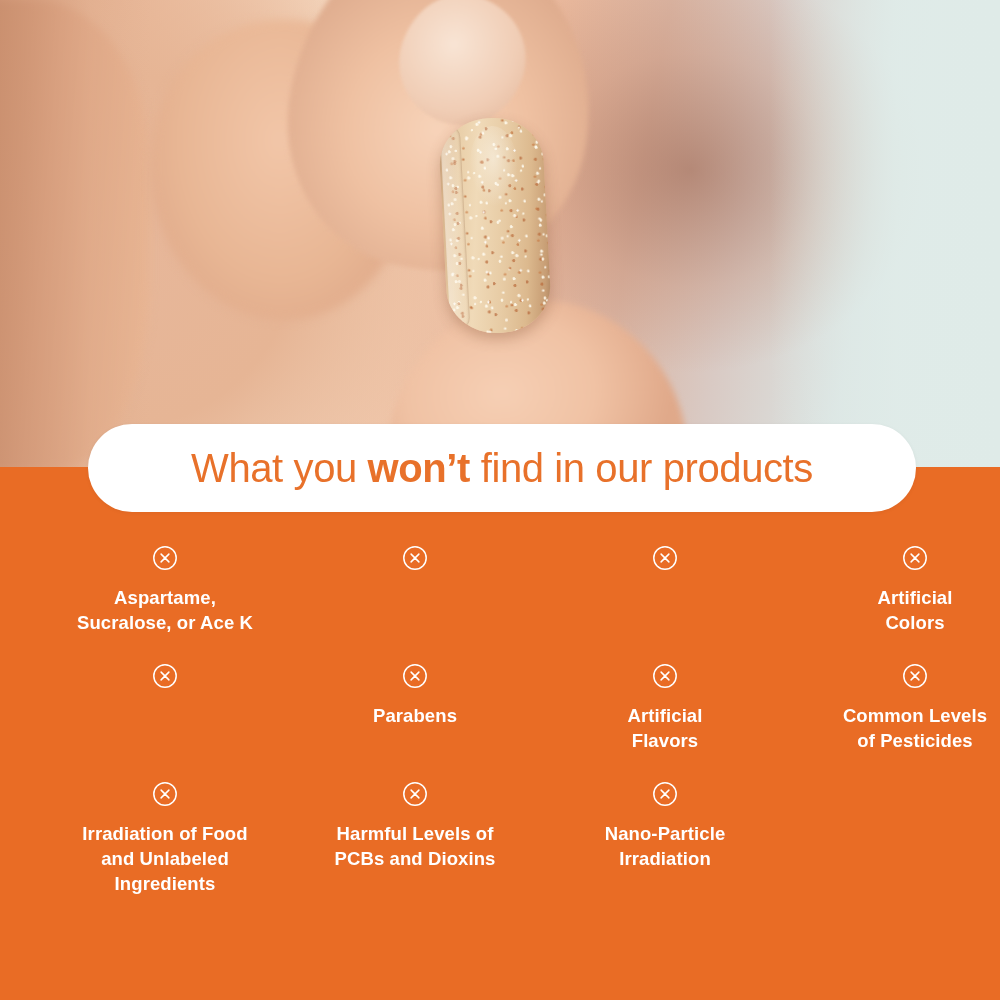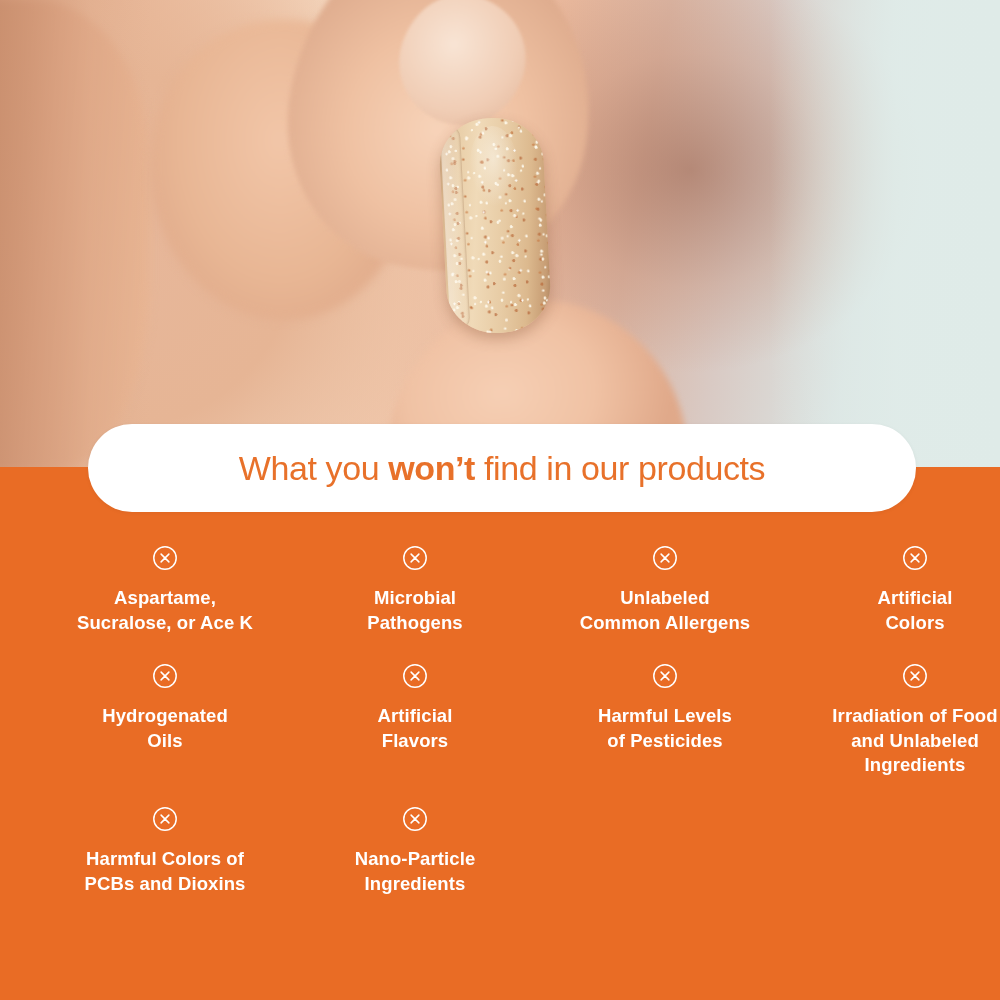--- a/index.html
+++ b/index.html
@@ -171,21 +171,21 @@
     width: 828px; height: 88px;
     background: #ffffff;
     border-radius: 44px;
     display: flex;
     align-items: center;
     justify-content: center;
     box-shadow: 0 1px 4px rgba(0,0,0,0.05);
     z-index: 5;
   }
   .headline {
-    font-size: 34px;
+    font-size: 40px;
     letter-spacing: -0.4px;
     color: #E8712A;
     white-space: nowrap;
     font-weight: 400;
     line-height: 1;
   }
   .headline .strong { font-weight: 700; }
 
   
   .panel {
@@ -261,103 +261,106 @@
           <div class="label">Aspartame,
 Sucralose, or Ace K</div>
         </div>
         <div class="cell">
           <span class="x-icon">
             <svg width="26" height="26" viewBox="0 0 26 26" fill="none">
               <circle cx="13" cy="13" r="11.2" stroke="#ffffff" stroke-width="1.5"></circle>
               <path d="M9.1 9.1 L16.9 16.9 M16.9 9.1 L9.1 16.9" stroke="#ffffff" stroke-width="1.5" stroke-linecap="round"></path>
             </svg>
           </span>
-          <div class="label">Microbial
-Pathogens</div>
-        </div>
-        <div class="cell">
-          <span class="x-icon">
-            <svg width="26" height="26" viewBox="0 0 26 26" fill="none">
-              <circle cx="13" cy="13" r="11.2" stroke="#ffffff" stroke-width="1.5"></circle>
-              <path d="M9.1 9.1 L16.9 16.9 M16.9 9.1 L9.1 16.9" stroke="#ffffff" stroke-width="1.5" stroke-linecap="round"></path>
-            </svg>
-          </span>
-          <div class="label">Unlabeled
-Common Allergens</div>
+        </div>
+        <div class="cell">
+          <span class="x-icon">
+            <svg width="26" height="26" viewBox="0 0 26 26" fill="none">
+              <circle cx="13" cy="13" r="11.2" stroke="#ffffff" stroke-width="1.5"></circle>
+              <path d="M9.1 9.1 L16.9 16.9 M16.9 9.1 L9.1 16.9" stroke="#ffffff" stroke-width="1.5" stroke-linecap="round"></path>
+            </svg>
+          </span>
         </div>
         <div class="cell">
           <span class="x-icon">
             <svg width="26" height="26" viewBox="0 0 26 26" fill="none">
               <circle cx="13" cy="13" r="11.2" stroke="#ffffff" stroke-width="1.5"></circle>
               <path d="M9.1 9.1 L16.9 16.9 M16.9 9.1 L9.1 16.9" stroke="#ffffff" stroke-width="1.5" stroke-linecap="round"></path>
             </svg>
           </span>
           <div class="label">Artificial
 Colors</div>
         </div>
         <div class="cell">
           <span class="x-icon">
             <svg width="26" height="26" viewBox="0 0 26 26" fill="none">
               <circle cx="13" cy="13" r="11.2" stroke="#ffffff" stroke-width="1.5"></circle>
               <path d="M9.1 9.1 L16.9 16.9 M16.9 9.1 L9.1 16.9" stroke="#ffffff" stroke-width="1.5" stroke-linecap="round"></path>
             </svg>
           </span>
-          <div class="label">Hydrogenated
-Oils</div>
+        </div>
+        <div class="cell">
+          <span class="x-icon">
+            <svg width="26" height="26" viewBox="0 0 26 26" fill="none">
+              <circle cx="13" cy="13" r="11.2" stroke="#ffffff" stroke-width="1.5"></circle>
+              <path d="M9.1 9.1 L16.9 16.9 M16.9 9.1 L9.1 16.9" stroke="#ffffff" stroke-width="1.5" stroke-linecap="round"></path>
+            </svg>
+          </span>
+          <div class="label">Parabens</div>
         </div>
         <div class="cell">
           <span class="x-icon">
             <svg width="26" height="26" viewBox="0 0 26 26" fill="none">
               <circle cx="13" cy="13" r="11.2" stroke="#ffffff" stroke-width="1.5"></circle>
               <path d="M9.1 9.1 L16.9 16.9 M16.9 9.1 L9.1 16.9" stroke="#ffffff" stroke-width="1.5" stroke-linecap="round"></path>
             </svg>
           </span>
           <div class="label">Artificial
 Flavors</div>
         </div>
         <div class="cell">
           <span class="x-icon">
             <svg width="26" height="26" viewBox="0 0 26 26" fill="none">
               <circle cx="13" cy="13" r="11.2" stroke="#ffffff" stroke-width="1.5"></circle>
               <path d="M9.1 9.1 L16.9 16.9 M16.9 9.1 L9.1 16.9" stroke="#ffffff" stroke-width="1.5" stroke-linecap="round"></path>
             </svg>
           </span>
-          <div class="label">Harmful Levels
+          <div class="label">Common Levels
 of Pesticides</div>
         </div>
         <div class="cell">
           <span class="x-icon">
             <svg width="26" height="26" viewBox="0 0 26 26" fill="none">
               <circle cx="13" cy="13" r="11.2" stroke="#ffffff" stroke-width="1.5"></circle>
               <path d="M9.1 9.1 L16.9 16.9 M16.9 9.1 L9.1 16.9" stroke="#ffffff" stroke-width="1.5" stroke-linecap="round"></path>
             </svg>
           </span>
           <div class="label">Irradiation of Food
 and Unlabeled
 Ingredients</div>
         </div>
         <div class="cell">
           <span class="x-icon">
             <svg width="26" height="26" viewBox="0 0 26 26" fill="none">
               <circle cx="13" cy="13" r="11.2" stroke="#ffffff" stroke-width="1.5"></circle>
               <path d="M9.1 9.1 L16.9 16.9 M16.9 9.1 L9.1 16.9" stroke="#ffffff" stroke-width="1.5" stroke-linecap="round"></path>
             </svg>
           </span>
-          <div class="label">Harmful Colors of
+          <div class="label">Harmful Levels of
 PCBs and Dioxins</div>
         </div>
         <div class="cell">
           <span class="x-icon">
             <svg width="26" height="26" viewBox="0 0 26 26" fill="none">
               <circle cx="13" cy="13" r="11.2" stroke="#ffffff" stroke-width="1.5"></circle>
               <path d="M9.1 9.1 L16.9 16.9 M16.9 9.1 L9.1 16.9" stroke="#ffffff" stroke-width="1.5" stroke-linecap="round"></path>
             </svg>
           </span>
           <div class="label">Nano-Particle
-Ingredients</div>
+Irradiation</div>
         </div>
       </div>
 
   </div>
 
   <div class="headline-pill">
     <div class="headline">
       <span>What you </span><span class="strong">won’t</span><span> find in our products</span>
     </div>
   </div>

